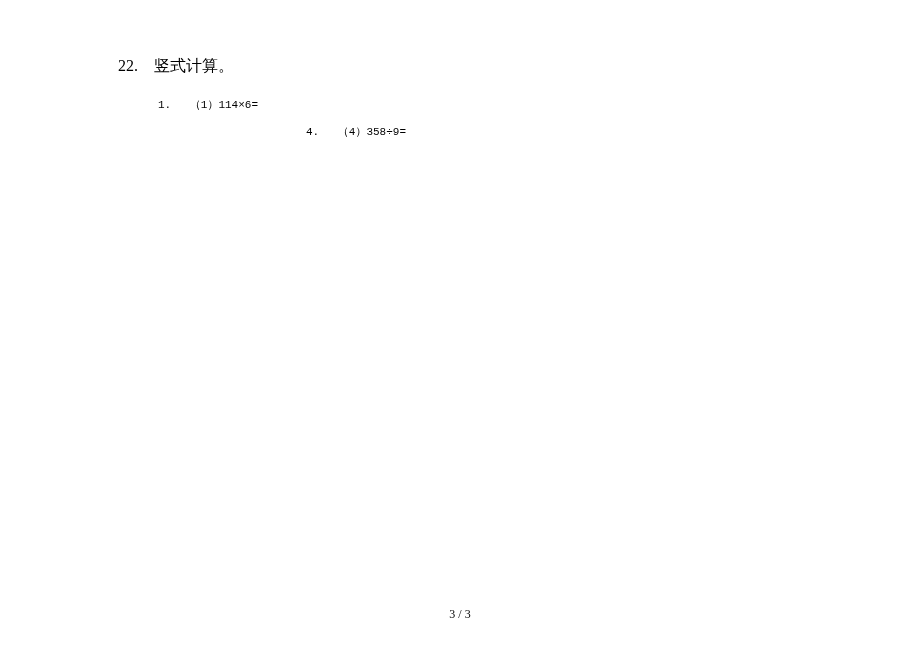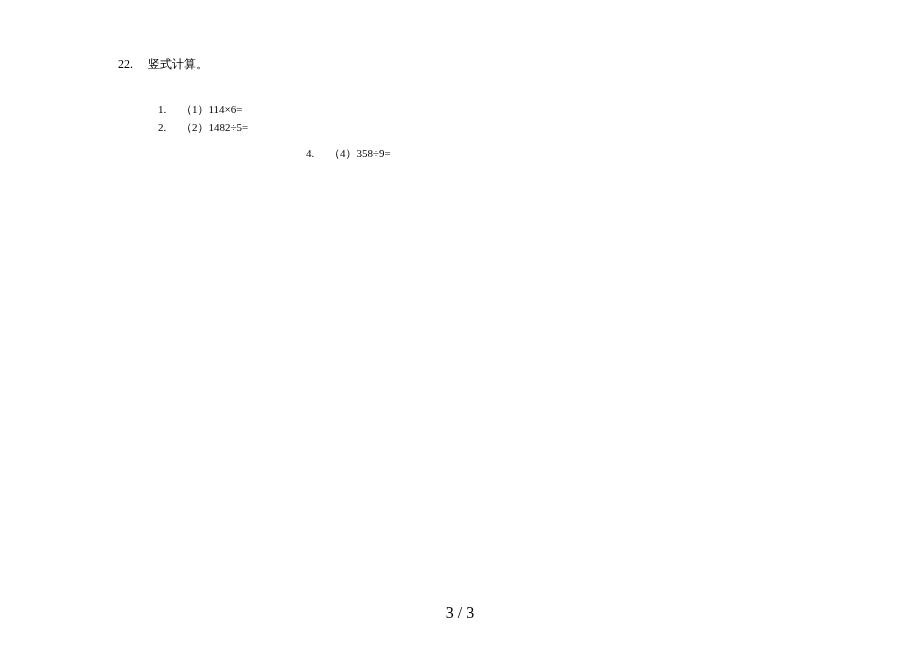--- a/index.html
+++ b/index.html
@@ -13,32 +13,33 @@
       background: #ffffff;
       font-family: "SimSun", "宋体", serif;
       color: #000000;
       position: relative;
     }
     .content {
       padding-top: 56px;
       padding-left: 118px;
     }
     .section-header {
-      font-size: 12px;
-      margin-bottom: 28px;
+      font-size: 16px;
+      margin-bottom: 20px;
     }
     .section-number {
       display: inline-block;
       margin-right: 12px;
     }
     .section-title {
       display: inline-block;
     }
     .sub-list {
       padding-left: 40px;
+      font-family: Liberation Mono, monospace;
     }
     .sub-item {
       font-size: 11px;
       line-height: 1.5;
       margin-bottom: 1px;
     }
     .sub-num {
       display: inline-block;
       margin-right: 12px;
     }
@@ -48,41 +49,37 @@
     .sub-item-offset {
       padding-left: 148px;
       margin-top: 10px;
     }
     .page-footer {
       position: absolute;
       bottom: 28px;
       left: 0;
       width: 100%;
       text-align: center;
-      font-size: 16px;
+      font-size: 12px;
       color: #000000;
     }
   </style>
 </head>
 <body>
 
 <div class="content">
   <div class="section-header">
     <span class="section-number">22.</span>
     <span class="section-title">竖式计算。</span>
   </div>
   <div class="sub-list">
     <div class="sub-item">
       <span class="sub-num">1.</span>
       <span class="sub-text">（1）114×6=</span>
     </div>
-    <div class="sub-item">
-      <span class="sub-num">2.</span>
-      <span class="sub-text">（2）1482÷5=</span>
-    </div>
     <div class="sub-item sub-item-offset">
       <span class="sub-num">4.</span>
       <span class="sub-text">（4）358÷9=</span>
     </div>
   </div>
 </div>
 
 <div class="page-footer">
   <span>3 / 3</span>
 </div>

